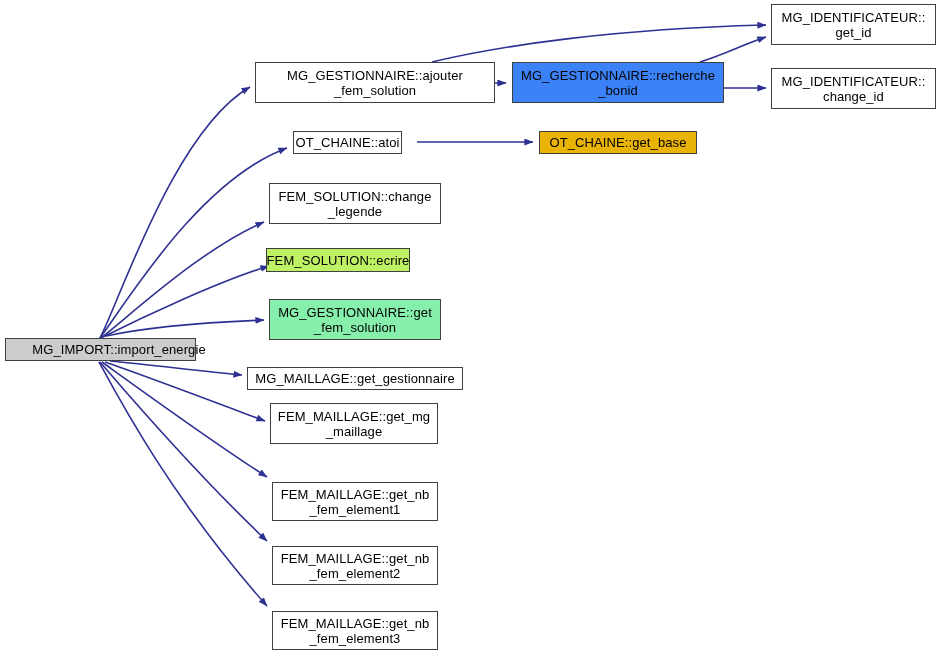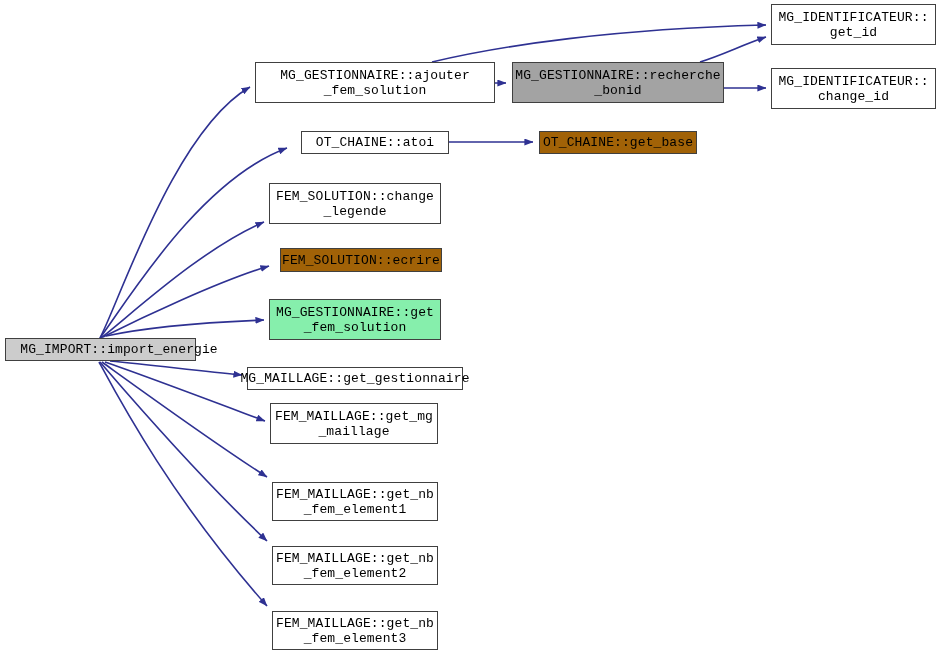--- a/index.html
+++ b/index.html
@@ -32,21 +32,20 @@
     justify-content: center;
     text-align: center;
     border: 1px solid #404040;
     background: #ffffff;
     color: #000000;
     font-size: 13px;
     line-height: 15px;
     letter-spacing: 0.1px;
     white-space: pre-line;
     z-index: 2;
-    font-family: Liberation Mono, monospace;
   }
   .node.root {
     background: #cccccc;
     border: 1px solid #404040;
   }
   .node-label {
     display: block;
     padding: 0 4px;
     white-space: pre-line;
   }
@@ -76,31 +75,31 @@
         <path d="M432,62 C503,45 615,29 766,25" marker-end="url(#arrowhead)"></path>
         <path d="M700,62 C723,55 742,45 766,37" marker-end="url(#arrowhead)"></path>
         <path d="M724,88 L766,88" marker-end="url(#arrowhead)"></path>
         <path d="M417,142 L533,142" marker-end="url(#arrowhead)"></path>
       </g>
   </svg>
   <div id="node-layer">
       <div class="node root" style="left: 5px; top: 338px; width: 191px; height: 23px; background: rgb(204, 204, 204); border-color: rgb(64, 64, 64); padding-left: 37px;"><span class="node-label">MG_IMPORT::import_energie</span></div>
       <div class="node" style="left: 255px; top: 62px; width: 240px; height: 41px; background: rgb(255, 255, 255); border-color: rgb(64, 64, 64);"><span class="node-label">MG_GESTIONNAIRE::ajouter
 _fem_solution</span></div>
-      <div class="node" style="left: 512px; top: 62px; width: 212px; height: 41px; background: #a3a3a3; border-color: rgb(64, 64, 64);"><span class="node-label">MG_GESTIONNAIRE::recherche
+      <div class="node" style="left: 512px; top: 62px; width: 212px; height: 41px; background: #3b82f6; border-color: rgb(64, 64, 64);"><span class="node-label">MG_GESTIONNAIRE::recherche
 _bonid</span></div>
       <div class="node" style="left: 771px; top: 4px; width: 165px; height: 41px; background: rgb(255, 255, 255); border-color: rgb(64, 64, 64);"><span class="node-label">MG_IDENTIFICATEUR::
 get_id</span></div>
       <div class="node" style="left: 771px; top: 68px; width: 165px; height: 41px; background: rgb(255, 255, 255); border-color: rgb(64, 64, 64);"><span class="node-label">MG_IDENTIFICATEUR::
 change_id</span></div>
-      <div class="node" style="left: 293px; top: 131px; width: 148px; height: 23px; background: rgb(255, 255, 255); border-color: rgb(64, 64, 64); margin-left: 8px;"><span class="node-label">OT_CHAINE::atoi</span></div>
-      <div class="node" style="left: 539px; top: 131px; width: 158px; height: 23px; background: #a16207; border-color: rgb(64, 64, 64);"><span class="node-label">OT_CHAINE::get_base</span></div>
+      <div class="node" style="left: 293px; top: 131px; width: 109px; height: 23px; background: rgb(255, 255, 255); border-color: rgb(64, 64, 64);"><span class="node-label">OT_CHAINE::atoi</span></div>
+      <div class="node" style="left: 539px; top: 131px; width: 158px; height: 23px; background: #eab308; border-color: rgb(64, 64, 64);"><span class="node-label">OT_CHAINE::get_base</span></div>
       <div class="node" style="left: 269px; top: 183px; width: 172px; height: 41px; background: rgb(255, 255, 255); border-color: rgb(64, 64, 64);"><span class="node-label">FEM_SOLUTION::change
 _legende</span></div>
-      <div class="node" style="left: 280px; top: 248px; width: 162px; height: 24px; background: #a16207; border-color: rgb(64, 64, 64);"><span class="node-label">FEM_SOLUTION::ecrire</span></div>
+      <div class="node" style="left: 266px; top: 248px; width: 144px; height: 24px; background: #bef264; border-color: rgb(64, 64, 64);"><span class="node-label">FEM_SOLUTION::ecrire</span></div>
       <div class="node" style="left: 269px; top: 299px; width: 172px; height: 41px; background: #86efac; border-color: rgb(64, 64, 64);"><span class="node-label">MG_GESTIONNAIRE::get
 _fem_solution</span></div>
       <div class="node" style="left: 247px; top: 367px; width: 216px; height: 23px; background: rgb(255, 255, 255); border-color: rgb(64, 64, 64);"><span class="node-label">MG_MAILLAGE::get_gestionnaire</span></div>
       <div class="node" style="left: 270px; top: 403px; width: 168px; height: 41px; background: rgb(255, 255, 255); border-color: rgb(64, 64, 64);"><span class="node-label">FEM_MAILLAGE::get_mg
 _maillage</span></div>
       <div class="node" style="left: 272px; top: 482px; width: 166px; height: 39px; background: rgb(255, 255, 255); border-color: rgb(64, 64, 64);"><span class="node-label">FEM_MAILLAGE::get_nb
 _fem_element1</span></div>
       <div class="node" style="left: 272px; top: 546px; width: 166px; height: 39px; background: rgb(255, 255, 255); border-color: rgb(64, 64, 64);"><span class="node-label">FEM_MAILLAGE::get_nb
 _fem_element2</span></div>
       <div class="node" style="left: 272px; top: 611px; width: 166px; height: 39px; background: rgb(255, 255, 255); border-color: rgb(64, 64, 64);"><span class="node-label">FEM_MAILLAGE::get_nb

